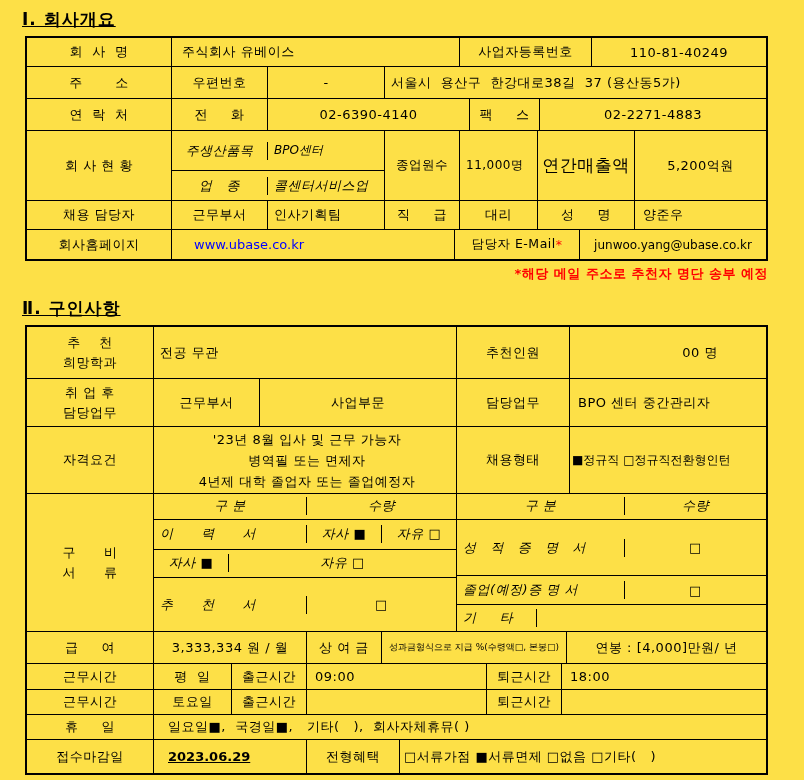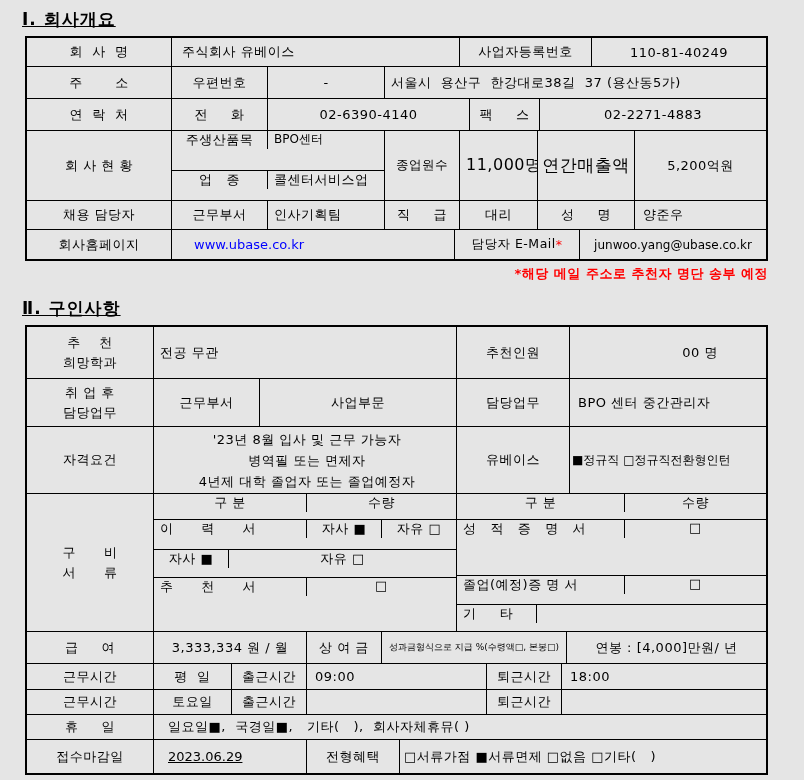--- a/index.html
+++ b/index.html
@@ -1,42 +1,42 @@
 <!DOCTYPE html>
 <html><head>
 <meta charset="utf-8">
 <style>
   html,body { margin:0; padding:0; background:#fff; }
-  .page { width:804px; height:780px; background:#e5e5e5; color:#000;
+  .page { width:804px; height:780px; background:#fde047; color:#000;
           font-family:"DejaVu Sans",sans-serif; position:relative; overflow:hidden; }
   .sec-title { font-size:17px; font-weight:bold; text-decoration:underline;
                margin:0 0 5px 22px; letter-spacing:1px; }
   .t1-title { padding-top:8px; }
   .t2-title { margin-top:14px; }
   .tbl { width:743px; margin-left:25px; border:2px solid #000; box-sizing:border-box; }
   .tr { display:flex; border-bottom:1px solid #000; box-sizing:border-box; align-items:stretch; }
   .tr:last-child { border-bottom:none; }
   .c { display:flex; align-items:center; justify-content:center; border-right:1px solid #000;
        box-sizing:border-box; white-space:pre; font-size:13px; overflow:hidden; letter-spacing:0.5px; }
   .c:last-child { border-right:none; }
   .c.l { justify-content:flex-start; }
   .c.col { flex-direction:column; align-items:center; justify-content:center; line-height:20px; }
   .c.col.l { align-items:center; }
   .vg { display:flex; flex-direction:column; box-sizing:border-box; border-right:1px solid #000; }
   .vg.last { border-right:none; }
-  .vr { display:flex; border-bottom:1px solid #000; box-sizing:border-box; align-items:flex-start; }
+  .vr { display:flex; border-bottom:1px solid #000; box-sizing:border-box; align-items:center;font-style:italic; }
   .vr:last-child { border-bottom:none; }
   .fx { flex:1; }
   .link { color:#0000ff; cursor:pointer; }
   .red { color:#ff0000; }
   .email-note { width:743px; margin-left:25px; text-align:right; color:#ff0000;
                 font-weight:bold; font-size:13px; margin-top:4px; letter-spacing:0.5px; }
   .small { font-size:9px; letter-spacing:0; }
   .email-val { font-size:12px; letter-spacing:0; }
-  .bold-u { font-weight:normal; text-decoration:underline; }
+  .bold-u { font-weight:bold; text-decoration:underline; }
   .tight { letter-spacing:0; }
 </style>
 </head>
 <body>
 
 <div class="page">
 
   <div class="sec-title t1-title">Ⅰ. 회사개요</div>
 
   <div class="tbl">
@@ -69,21 +69,21 @@
         <div class="vr" style="height:41px">
           <div class="c" style="width:96px">주생산품목</div>
           <div class="c l fx tight" style="padding-left:6px; font-size:12px">BPO센터</div>
         </div>
         <div class="vr" style="height:29px">
           <div class="c" style="width:96px">업   종</div>
           <div class="c l fx" style="padding-left:6px">콜센터서비스업</div>
         </div>
       </div>
       <div class="c" style="width:75px; font-size:12.5px">종업원수</div>
-      <div class="c l" style="width:78px; padding-left:6px; font-size:16px">11,000명</div>
+      <div class="c l" style="width:78px; padding-left:6px; font-size:12px">11,000명</div>
       <div class="c" style="width:97px; font-size:17px">연간매출액</div>
       <div class="c fx">5,200억원</div>
     </div>
 
     <div class="tr" style="height:29px">
       <div class="c" style="width:145px">채용 담당자</div>
       <div class="c" style="width:96px">근무부서</div>
       <div class="c l" style="width:117px; padding-left:6px">인사기획팀</div>
       <div class="c" style="width:75px">직     급</div>
       <div class="c" style="width:78px">대리</div>
@@ -131,21 +131,21 @@
       <div class="c l fx" style="padding-left:8px">BPO 센터 중간관리자</div>
     </div>
 
     <div class="tr" style="height:67px">
       <div class="c" style="width:127px">자격요건</div>
       <div class="c col l" style="width:303px; padding-left:4px; line-height:21px">
         <div>'23년 8월 입사 및 근무 가능자</div>
         <div>병역필 또는 면제자</div>
         <div>4년제 대학 졸업자 또는 졸업예정자</div>
       </div>
-      <div class="c" style="width:113px">유베이스</div>
+      <div class="c" style="width:113px">채용형태</div>
       <div class="c l fx tight" style="padding-left:2px; font-size:12px">■정규직 □정규직전환형인턴</div>
     </div>
 
     <div class="tr" style="height:138px">
       <div class="c col" style="width:127px">
         <div>구      비</div>
         <div>서      류</div>
       </div>
 
       <div class="vg" style="width:303px">

